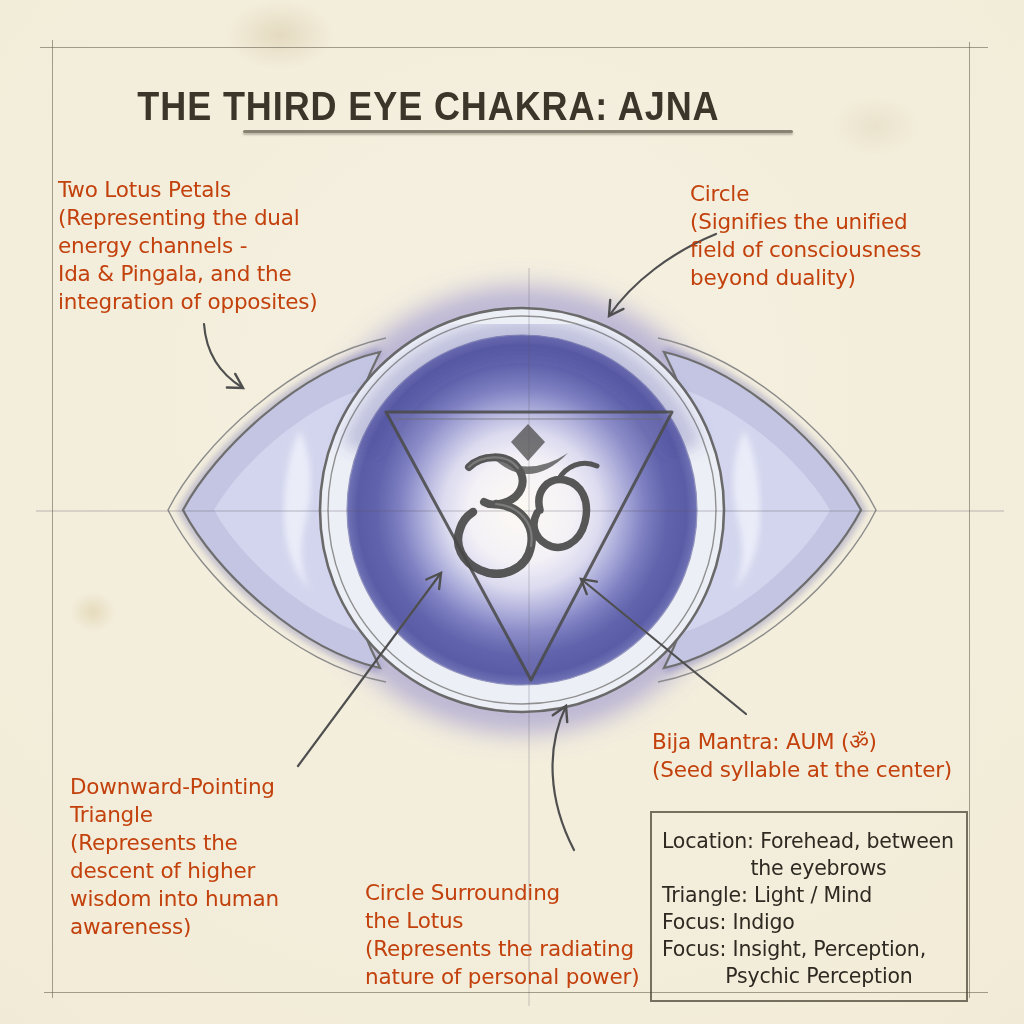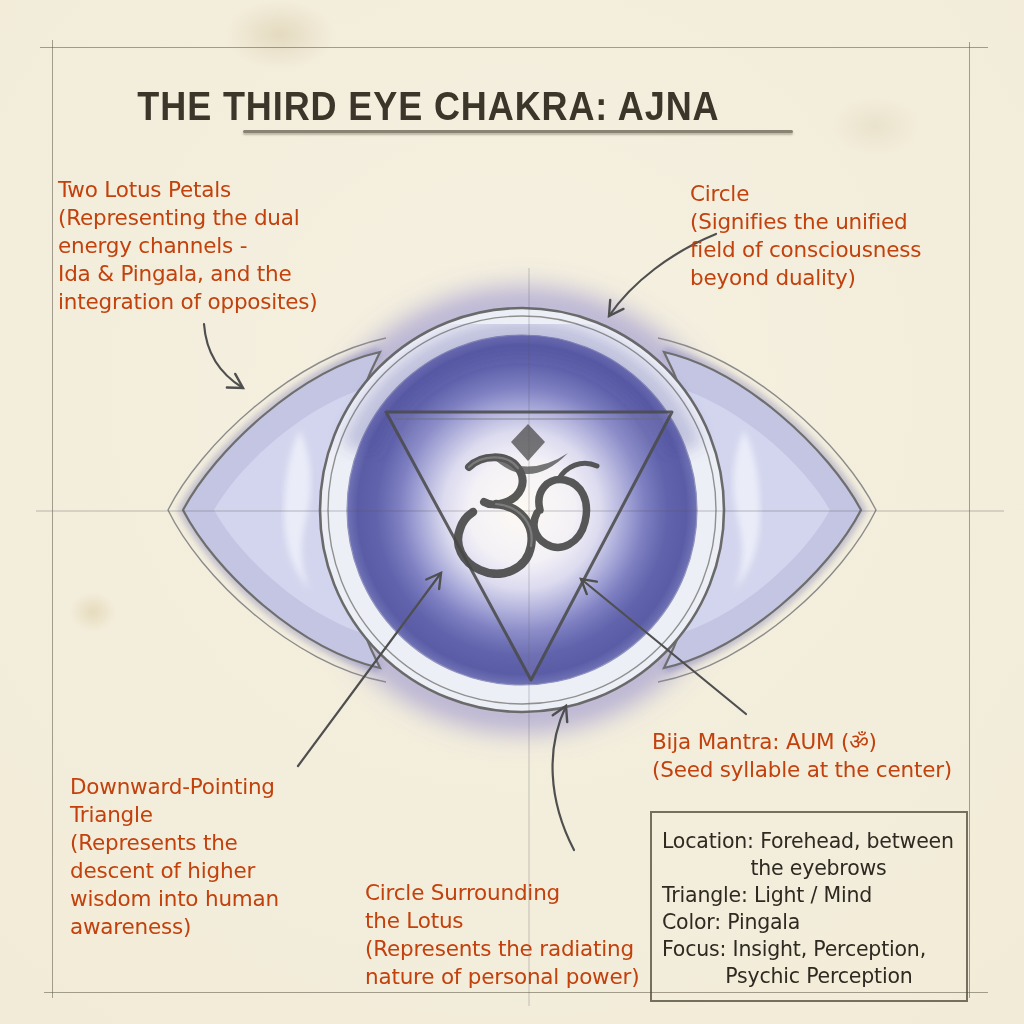--- a/index.html
+++ b/index.html
@@ -173,18 +173,18 @@
 (Represents the radiating
 nature of personal power)</div>
 
   <div class="ann ann-bija">Bija Mantra: AUM (ॐ)
 (Seed syllable at the center)</div>
 
   <div class="infobox">
     <div class="info-line">Location: Forehead, between
               the eyebrows</div>
     <div class="info-line">Triangle: Light / Mind</div>
-    <div class="info-line">Color: Pingala</div>
+    <div class="info-line">Focus: Indigo</div>
     <div class="info-line">Focus: Insight, Perception,
           Psychic Perception</div>
   </div>
 
 </div>
 
 </body></html>

